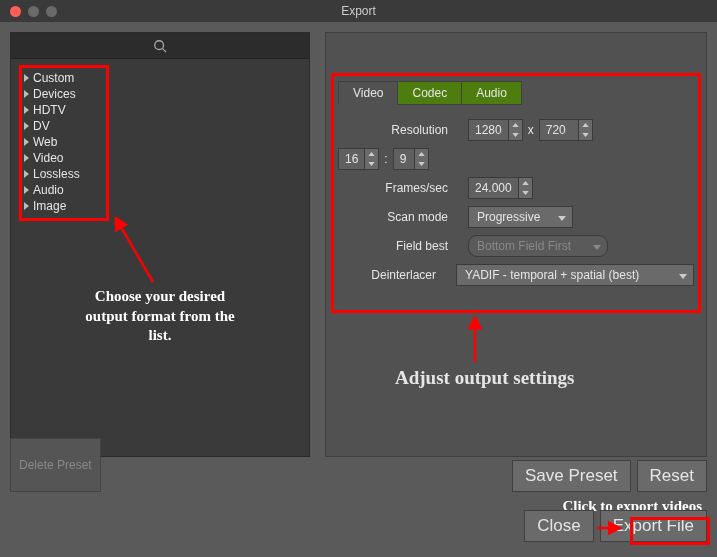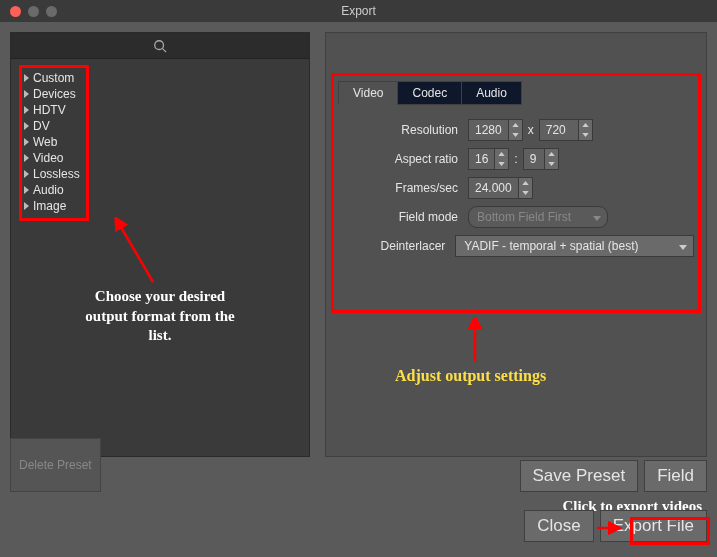--- a/index.html
+++ b/index.html
@@ -14,57 +14,57 @@
   .titlebar .title { position: absolute; left: 0; right: 0; text-align: center; font-size: 12px; color: #ccc; pointer-events: none; }
 
   .content { position: absolute; top: 22px; left: 0; right: 0; bottom: 0; background: #5a5a5a; }
 
   .left-panel { position: absolute; left: 10px; top: 10px; width: 300px; bottom: 100px; background: #3a3a3a; border: 1px solid #2a2a2a; }
   .search-row { height: 26px; background: #2c2c2c; display: flex; align-items: center; justify-content: center; border-bottom: 1px solid #222; }
   .search-icon { width: 14px; height: 14px; }
   .search-icon svg { stroke: #aaa; }
   
   .tree { padding: 6px 8px; }
-  .tree-box { border: 3px solid #f00; padding: 2px 0 4px 0; width: 70px; }
+  .tree-box { border: 3px solid #f00; padding: 2px 0 4px 0; width: 90px; }
   .tree-item { display: flex; align-items: center; gap: 4px; padding: 1px 2px; cursor: pointer; }
   .tree-item .arrow { width: 0; height: 0; border-top: 4px solid transparent; border-bottom: 4px solid transparent; border-left: 5px solid #bbb; }
   .tree-item span { font-size: 12px; color: #e5e5e5; }
 
   .annot-left { position: absolute; left: 75px; top: 265px; width: 170px; color: #fff; font-family: Georgia, serif; font-size: 15px; font-weight: bold; text-align: center; line-height: 1.3; }
   .arrow-left { position: absolute; left: 113px; top: 195px; }
 
   .delete-preset { position: absolute; left: 10px; bottom: 65px; background: #555; border: 1px solid #444; color: #888; padding: 19px 8px; font-size: 12px; cursor: default; }
 
   .right-panel { position: absolute; left: 325px; top: 10px; right: 10px; bottom: 100px; background: #515151; border: 1px solid #404040; }
   
   .settings-box { position: absolute; left: 5px; top: 40px; right: 5px; height: 240px; border: 3px solid #f00; }
   
   .tabs { position: absolute; left: 12px; top: 48px; display: flex; }
-  .tab { background: #0f172a; border: 1px solid #404040; padding: 4px 14px; font-size: 12px; color: #e5e5e5; cursor: pointer; }
+  .tab { background: #4d7c0f; border: 1px solid #404040; padding: 4px 14px; font-size: 12px; color: #e5e5e5; cursor: pointer; }
   .tab.active { background: #515151; border-bottom-color: #515151; }
   .tab + .tab { margin-left: -1px; }
 
   .form { position: absolute; left: 12px; top: 85px; right: 12px; }
   .form-row { display: flex; align-items: center; margin-bottom: 5px; height: 24px; }
-  .form-label { width: 130px; text-align: right; padding-right: 10px; color: #e5e5e5; font-size: 12px; }
+  .form-label { width: 130px; text-align: right; padding-right: 20px; color: #e5e5e5; font-size: 12px; }
   
   .num-input { display: inline-flex; align-items: center; background: #606060; border: 1px solid #3a3a3a; height: 22px; }
   .num-input .val { padding: 0 6px; min-width: 38px; font-size: 12px; color: #e5e5e5; }
   .num-input .val.sm { min-width: 20px; }
   .spinners { display: flex; flex-direction: column; background: #6a6a6a; border-left: 1px solid #3a3a3a; width: 14px; height: 20px; }
   .spin { flex: 1; display: flex; align-items: center; justify-content: center; cursor: pointer; }
   .spin svg { width: 7px; height: 4px; }
   .sep-x { margin: 0 5px; color: #e5e5e5; font-size: 12px; }
 
   .dropdown { display: inline-flex; align-items: center; justify-content: space-between; background: #6a6a6a; border: 1px solid #3a3a3a; height: 22px; padding: 0 6px 0 8px; cursor: pointer; font-size: 12px; color: #e5e5e5; }
   .dropdown.disabled { background: #5a5a5a; color: #888; cursor: default; border-radius: 9px; }
   .dd-arrow { margin-left: 8px; }
   .dd-arrow svg { width: 8px; height: 5px; }
 
-  .annot-right { position: absolute; left: 395px; top: 345px; color: #fde047; font-family: Georgia, serif; font-size: 16px; font-weight: bold; }
+  .annot-right { position: absolute; left: 395px; top: 345px; color: #e5e5e5; font-family: Georgia, serif; font-size: 19px; font-weight: bold; }
   .arrow-right { position: absolute; left: 465px; top: 295px; }
 
   .button-row1 { position: absolute; right: 10px; bottom: 65px; display: flex; gap: 6px; }
   .button-row2 { position: absolute; right: 10px; bottom: 15px; display: flex; gap: 6px; }
   .btn { background: #6a6a6a; border: 1px solid #404040; color: #e5e5e5; padding: 5px 12px; font-size: 17px; cursor: pointer; }
 
   .annot-export { position: absolute; right: 15px; bottom: 42px; color: #fff; font-family: Georgia, serif; font-size: 15px; font-weight: bold; }
   .export-box { position: absolute; right: 7px; bottom: 12px; width: 80px; height: 28px; border: 3px solid #f00; pointer-events: none; }
   .arrow-export { position: absolute; right: 92px; bottom: 22px; }
 </style>
@@ -183,21 +183,20 @@
               </div>
               <div class="spin">
                 <svg viewBox="0 0 8 5">
                   <path d="M0,0 L4,5 L8,0 Z" fill="#ccc"></path>
                 </svg>
               </div>
             </div>
         </div>
       </div>
       <div class="form-row">
-        <div class="form-label">Aspect ratio</div>
         <div class="num-input">
           <span class="val sm">16</span>
           <div class="spinners">
               <div class="spin">
                 <svg viewBox="0 0 8 5">
                   <path d="M0,5 L4,0 L8,5 Z" fill="#ccc"></path>
                 </svg>
               </div>
               <div class="spin">
                 <svg viewBox="0 0 8 5">
@@ -235,21 +234,30 @@
               </div>
               <div class="spin">
                 <svg viewBox="0 0 8 5">
                   <path d="M0,0 L4,5 L8,0 Z" fill="#ccc"></path>
                 </svg>
               </div>
             </div>
         </div>
       </div>
       <div class="form-row">
-        <div class="form-label">Field mode</div>
+        <div class="form-label">Scan mode</div>
+        <div class="dropdown" style="width:105px">
+          <span>Progressive</span>
+          <span class="dd-arrow"><svg viewBox="0 0 8 5">
+                <path d="M0,0 L4,5 L8,0 Z" fill="#ccc"></path>
+              </svg></span>
+        </div>
+      </div>
+      <div class="form-row">
+        <div class="form-label">Field best</div>
         <div class="dropdown disabled" style="width:140px">
           <span>Bottom Field First</span>
           <span class="dd-arrow"><svg viewBox="0 0 8 5">
                 <path d="M0,0 L4,5 L8,0 Z" fill="#888"></path>
               </svg></span>
         </div>
       </div>
       <div class="form-row">
         <div class="form-label">Deinterlacer</div>
         <div class="dropdown" style="width:265px">
@@ -267,21 +275,21 @@
         <marker id="ah2" markerWidth="6" markerHeight="6" refX="3" refY="3" orient="auto">
           <path d="M0,0 L6,3 L0,6 Z" fill="#f00"></path>
         </marker>
       </defs>
     <line x1="10" y1="45" x2="10" y2="5" stroke="#f00" stroke-width="2.5" marker-end="url(#ah2)"></line>
   </svg>
   <div class="annot-right">Adjust output settings</div>
 
   <div class="button-row1">
     <button class="btn">Save Preset</button>
-    <button class="btn">Field</button>
+    <button class="btn">Reset</button>
   </div>
 
   <div class="annot-export">Click to export videos</div>
 
   <div class="button-row2">
     <button class="btn">Close</button>
     <button class="btn">Export File</button>
   </div>
   <div class="export-box"></div>
   <svg class="arrow-export" width="30" height="14">

